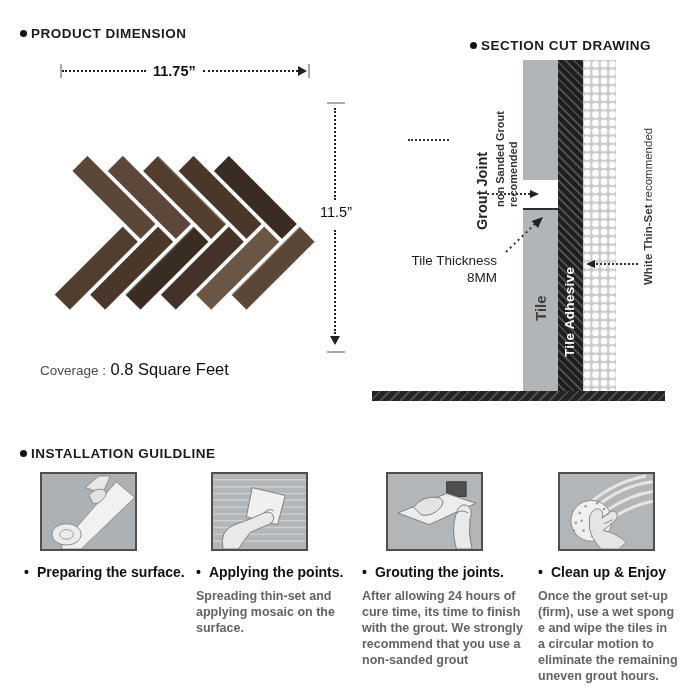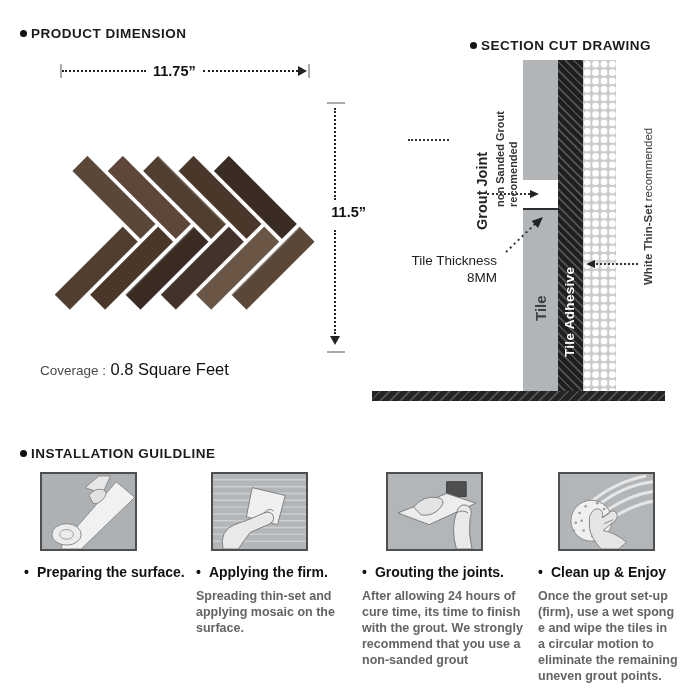--- a/index.html
+++ b/index.html
@@ -18,22 +18,22 @@
   .tickv { width:2px; height:14px; background:#aaa; }
   .dotln { flex:1; border-top:2px dotted #222; height:0; }
   #hdim .dlabel { font-size:14.5px; font-weight:bold; margin:0 7px; color:#111; }
   .arr-right { width:0; height:0; border-top:5px solid transparent; border-bottom:5px solid transparent;
                border-left:9px solid #222; margin-right:1px; }
 
   
   #vdim { position:absolute; left:320px; top:100px; width:46px; height:256px; }
   .tickh { position:absolute; left:7px; width:18px; height:2px; background:#aaa; }
   .vdot { position:absolute; left:14px; width:0; border-left:2px dotted #222; }
-  #vdim .dlabel { position:absolute; left:0; top:104px; width:46px; text-align:right;
-                  font-size:14.5px; font-weight:bold; color:#111; }
+  #vdim .dlabel { position:absolute; left:0; top:104px; width:46px; text-align:left;
+                  font-size:14.5px; font-weight:normal; color:#111; }
   .arr-down { position:absolute; left:10px; width:0; height:0; border-left:5px solid transparent;
               border-right:5px solid transparent; border-top:9px solid #222; }
 
   #coverage { position:absolute; left:40px; top:360px; }
   #coverage .clabel { font-size:13.5px; font-weight:normal; color:#4a4a4a; }
   #coverage .cvalue { font-size:16.5px; font-weight:normal; color:#101010; }
 
   
   #drawing { position:absolute; left:370px; top:50px; width:310px; height:360px; }
   .abs { position:absolute; }
@@ -186,21 +186,21 @@
           <line x1="0" y1="55" x2="95" y2="55"></line>
         <line x1="0" y1="62" x2="95" y2="62"></line>
           <line x1="0" y1="69" x2="95" y2="69"></line>
       </g>
       <polygon points="40,14 74,22 66,52 34,44" fill="#f0f0f0" stroke="#7c7c7c"></polygon>
       <path d="M10 77 Q6 58 22 52 Q40 46 52 40 q8 -3 10 4 q1 6 -8 9 L38 60 Q30 70 26 77 Z" fill="#e9e9e9" stroke="#7c7c7c"></path>
       <path d="M52 40 q6 -6 10 -2" fill="none" stroke="#7c7c7c"></path>
     </svg>
     <div class="step-title">
       <span class="bullet">•</span>
-      <span>Applying the firm.</span>
+      <span>Applying the points.</span>
     </div>
     <div class="step-body">Spreading thin-set and
 applying mosaic on the
 surface.</div>
   </div>
 
   <div class="step-col" style="left:362px; width:172px;">
     <svg class="step-img" style="margin-left:24px;" width="97" height="79" viewBox="0 0 95 77">
       <rect x="0" y="0" width="95" height="77" fill="#b3b6b9"></rect>
       <rect x="60" y="8" width="20" height="15" fill="#4f4f4f" stroke="#3a3a3a"></rect>
@@ -249,16 +249,16 @@
     </svg>
     <div class="step-title">
       <span class="bullet">•</span>
       <span>Clean up &amp; Enjoy</span>
     </div>
     <div class="step-body">Once the grout set-up
 (firm), use a wet spong
 e and wipe the tiles in
  a circular motion to
 eliminate the remaining
-uneven grout points.</div>
+uneven grout hours.</div>
   </div>
 
 </div>
 
 </body></html>

